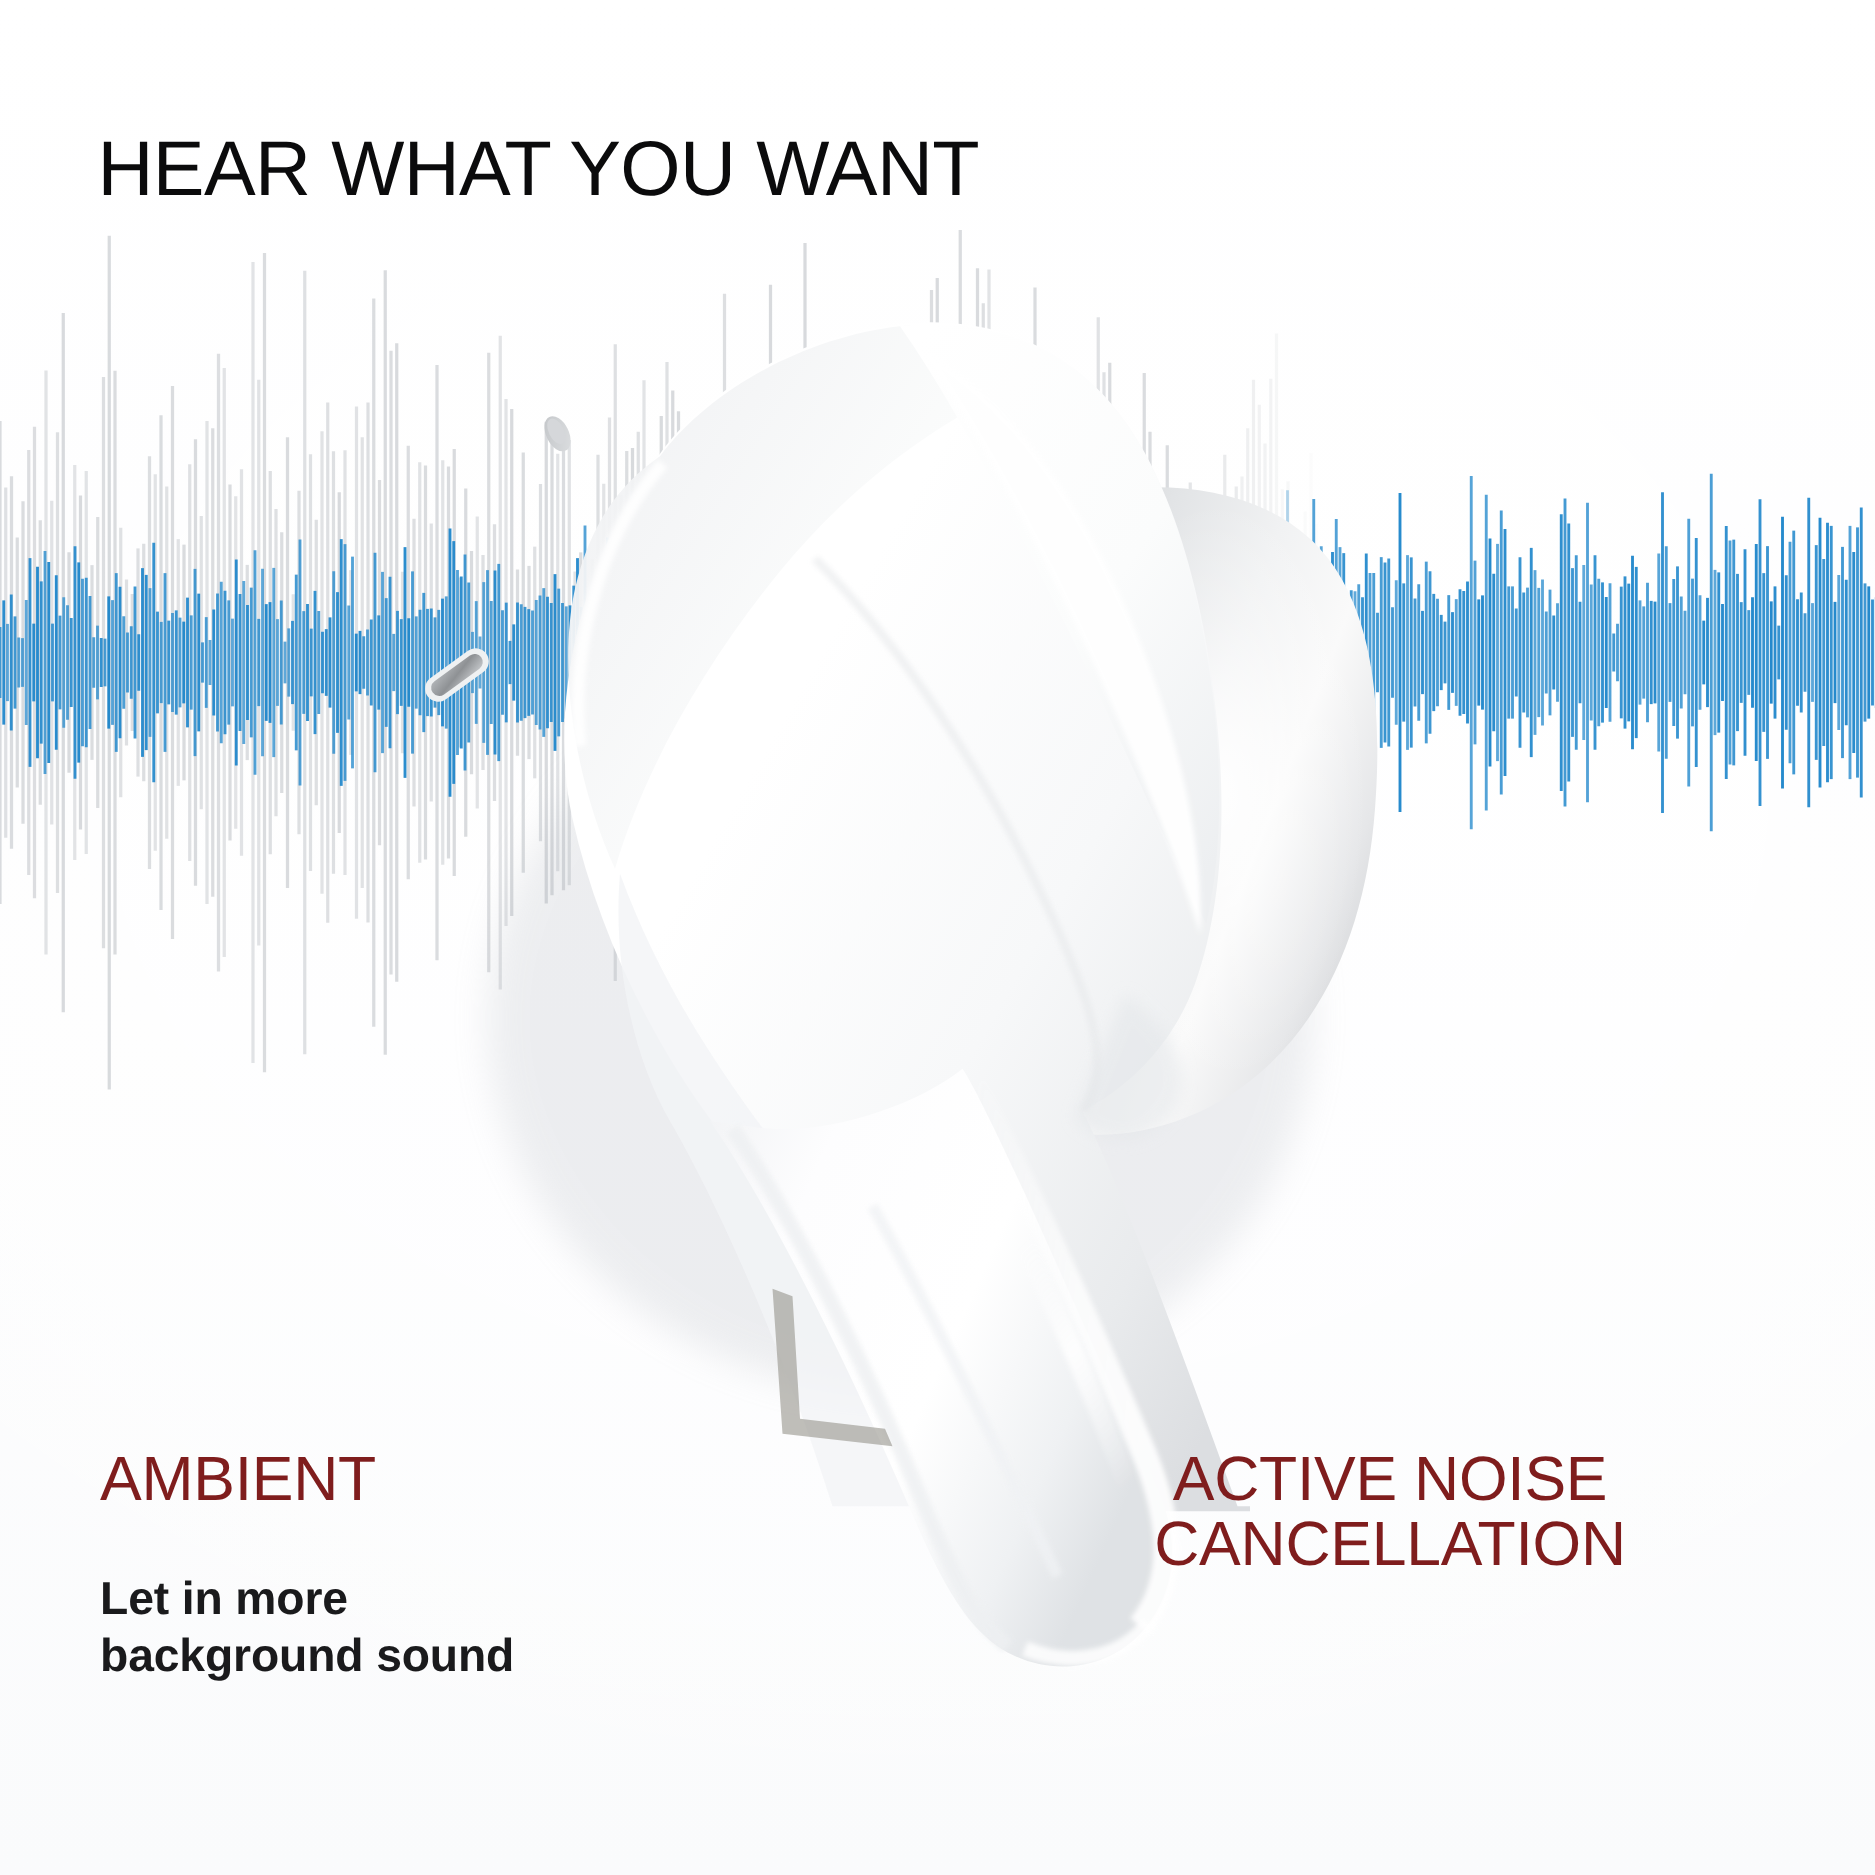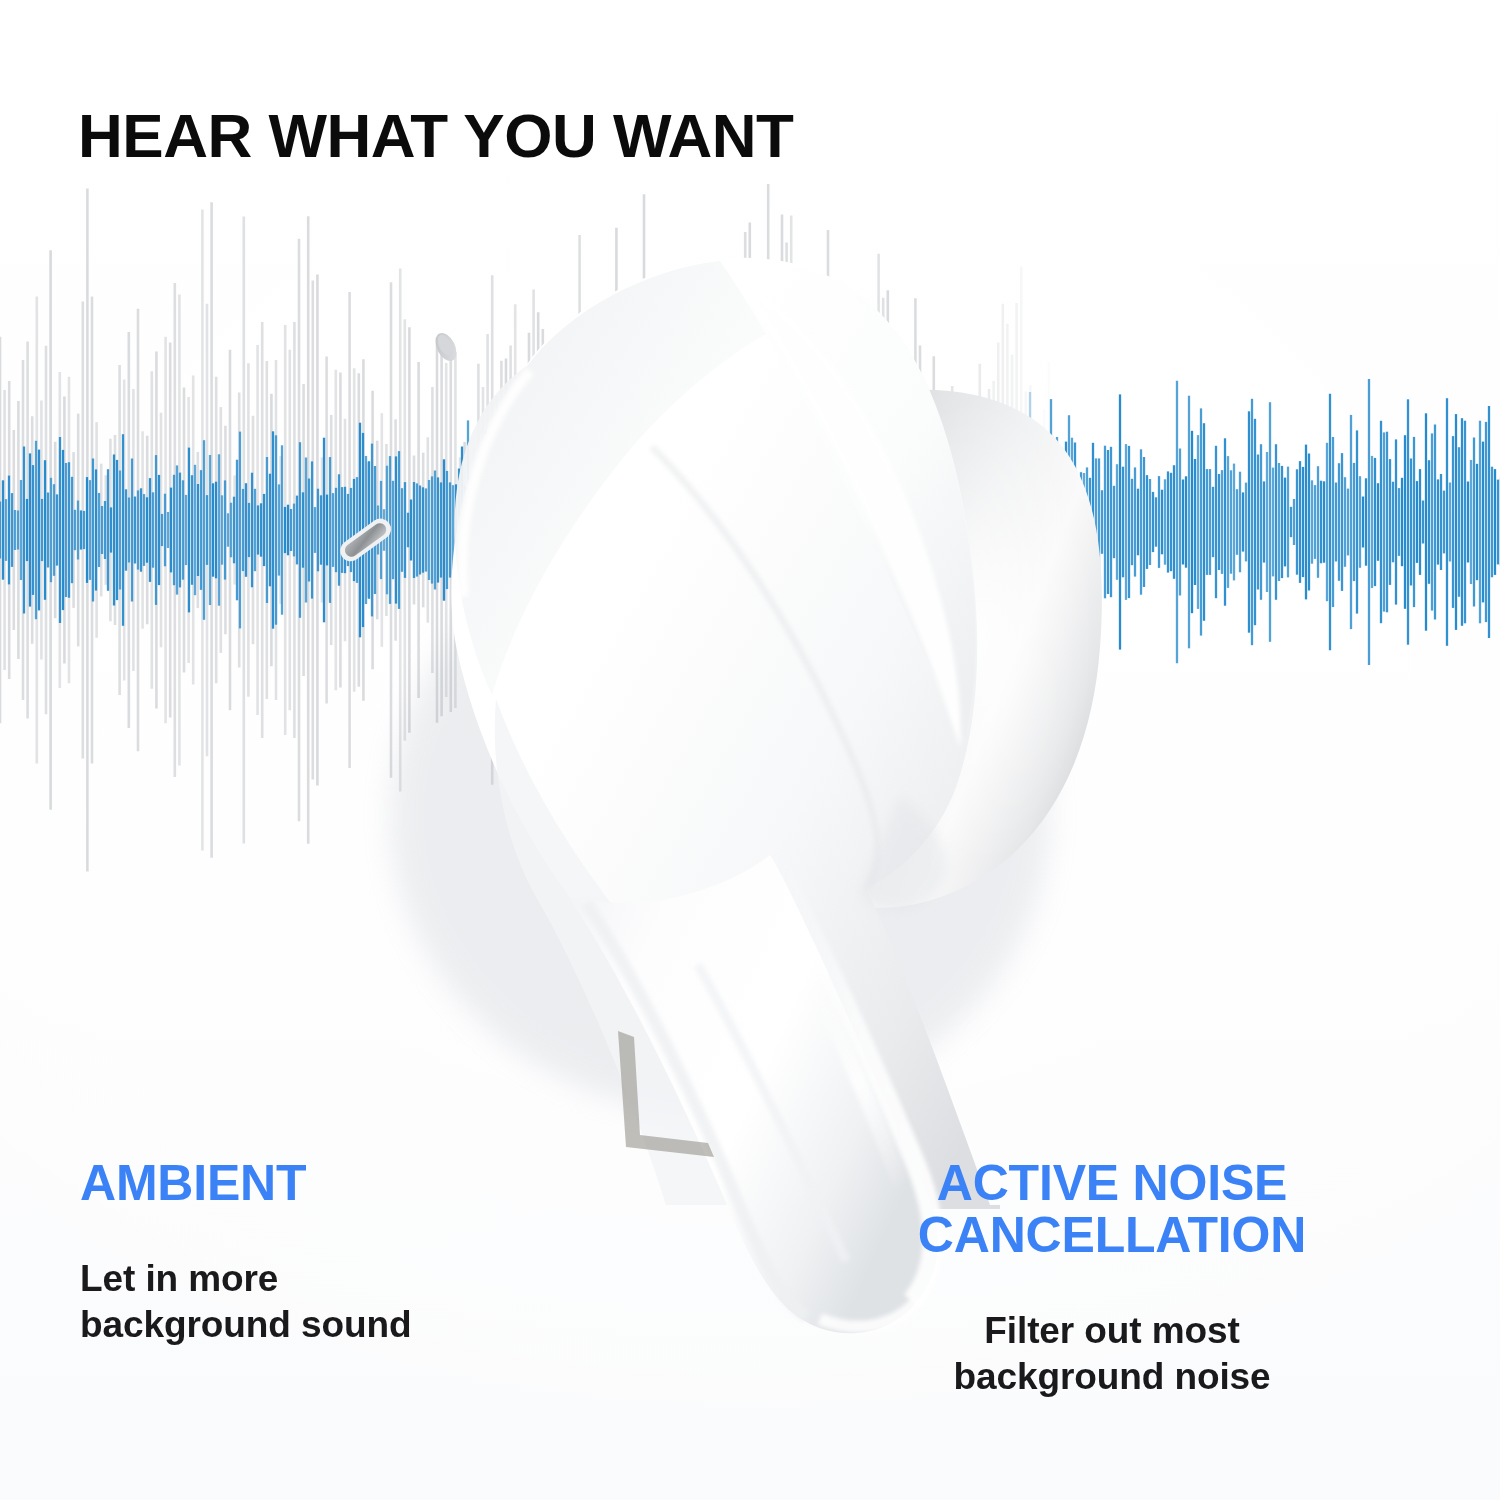--- a/index.html
+++ b/index.html
@@ -37,33 +37,33 @@
 
   
   .wave{position:absolute;pointer-events:none;}
   #wave-left  {left:0px;  top:0px; width:1060px; height:1500px;}
   #wave-right {left:1015px;top:0px; width:490px;  height:1500px;}
 
   
   #headline{
     position:absolute;left:78px;top:63px;
     font-size:62px;line-height:1;
-    font-weight:700;letter-spacing:-0.5px;
+    font-weight:400;letter-spacing:-0.5px;
     color:#0B0B0C;white-space:nowrap;
   }
 
   
   .feature{position:absolute;}
   #feature-ambient{left:80px;top:1158px;width:520px;text-align:left;}
   #feature-anc{right:78px;top:1158px;width:620px;text-align:center;}
 
   .feature-title{
     font-size:50px;line-height:1.035;
-    font-weight:700;letter-spacing:-0.2px;
-    color:#3b82f6;
+    font-weight:400;letter-spacing:-0.2px;
+    color:#7f1d1d;
     margin:0;
   }
   .feature-desc{
     font-size:37px;line-height:1.26;
     font-weight:700;color:#1A1A1C;
     margin:46px 0 0 0;letter-spacing:-0.1px;
   }
   .feature-title span,.feature-desc span{display:block;}
 
   
@@ -1047,19 +1047,15 @@
       <span>Let in more</span>
       <span>background sound</span>
     </p>
   </div>
 
   <div class="feature" id="feature-anc">
     <h2 class="feature-title">
       <span>ACTIVE NOISE</span>
       <span>CANCELLATION</span>
     </h2>
-    <p class="feature-desc">
-      <span>Filter out most</span>
-      <span>background noise</span>
-    </p>
   </div>
 
 </div>
 
 </body></html>

